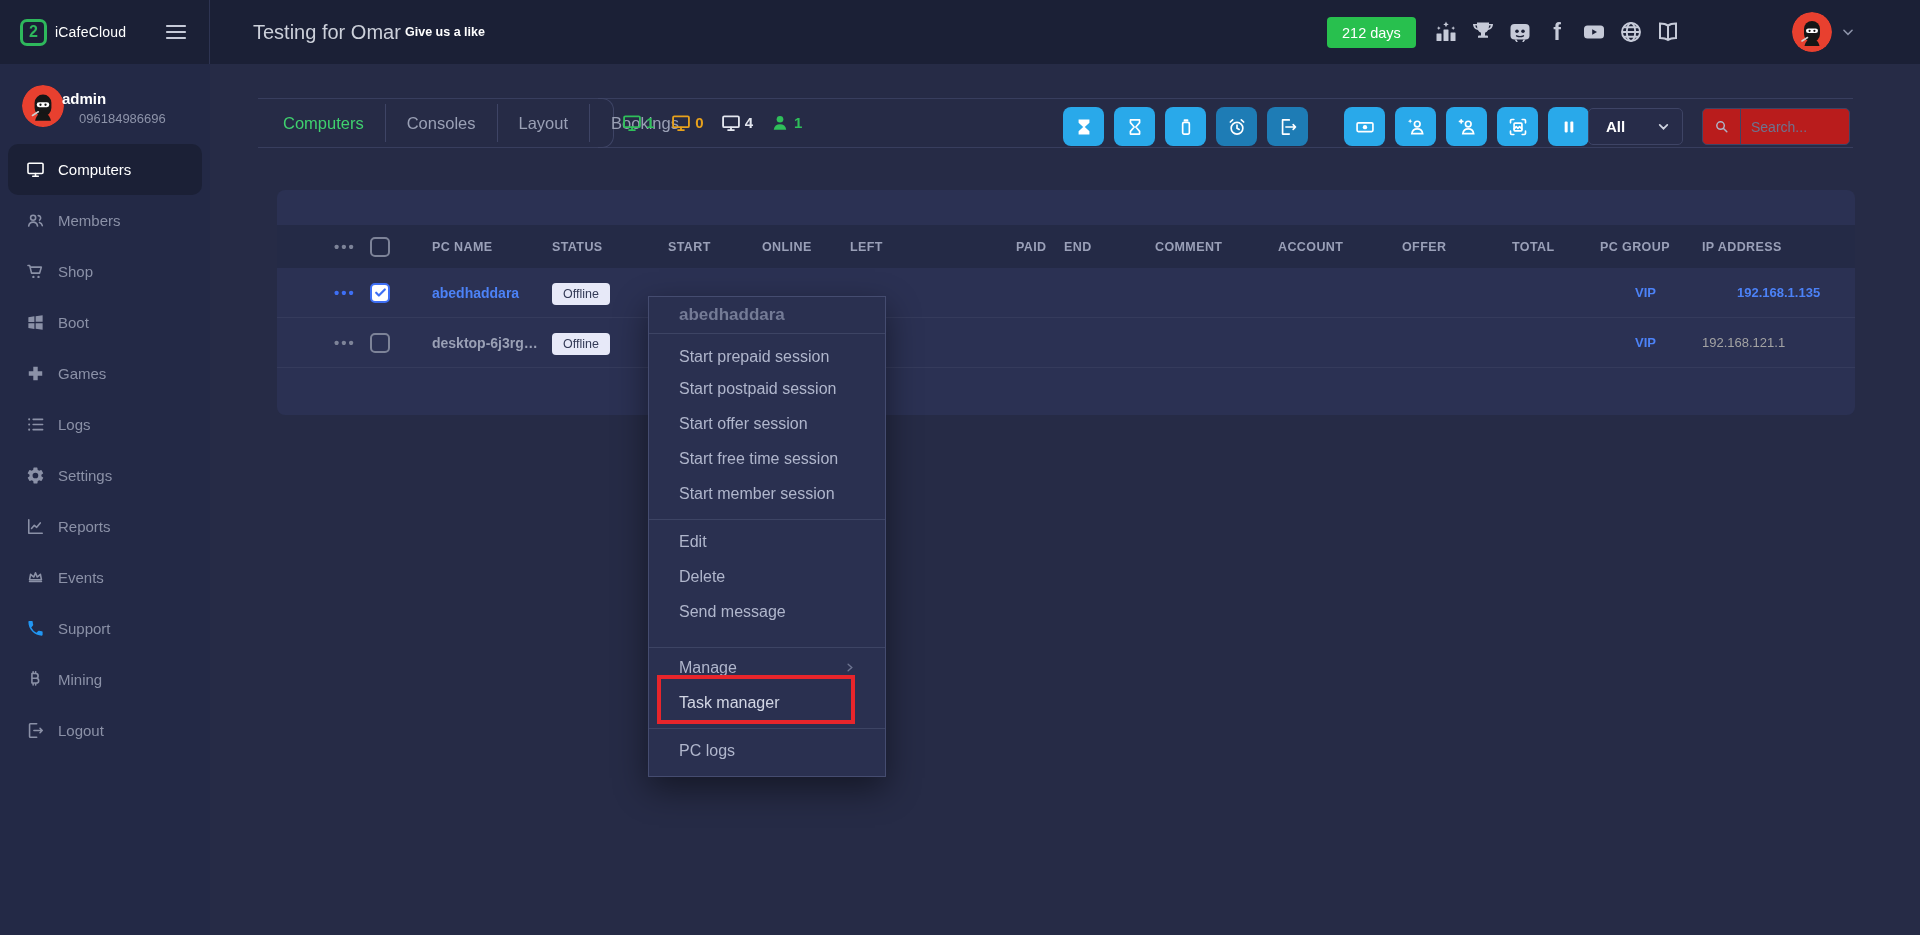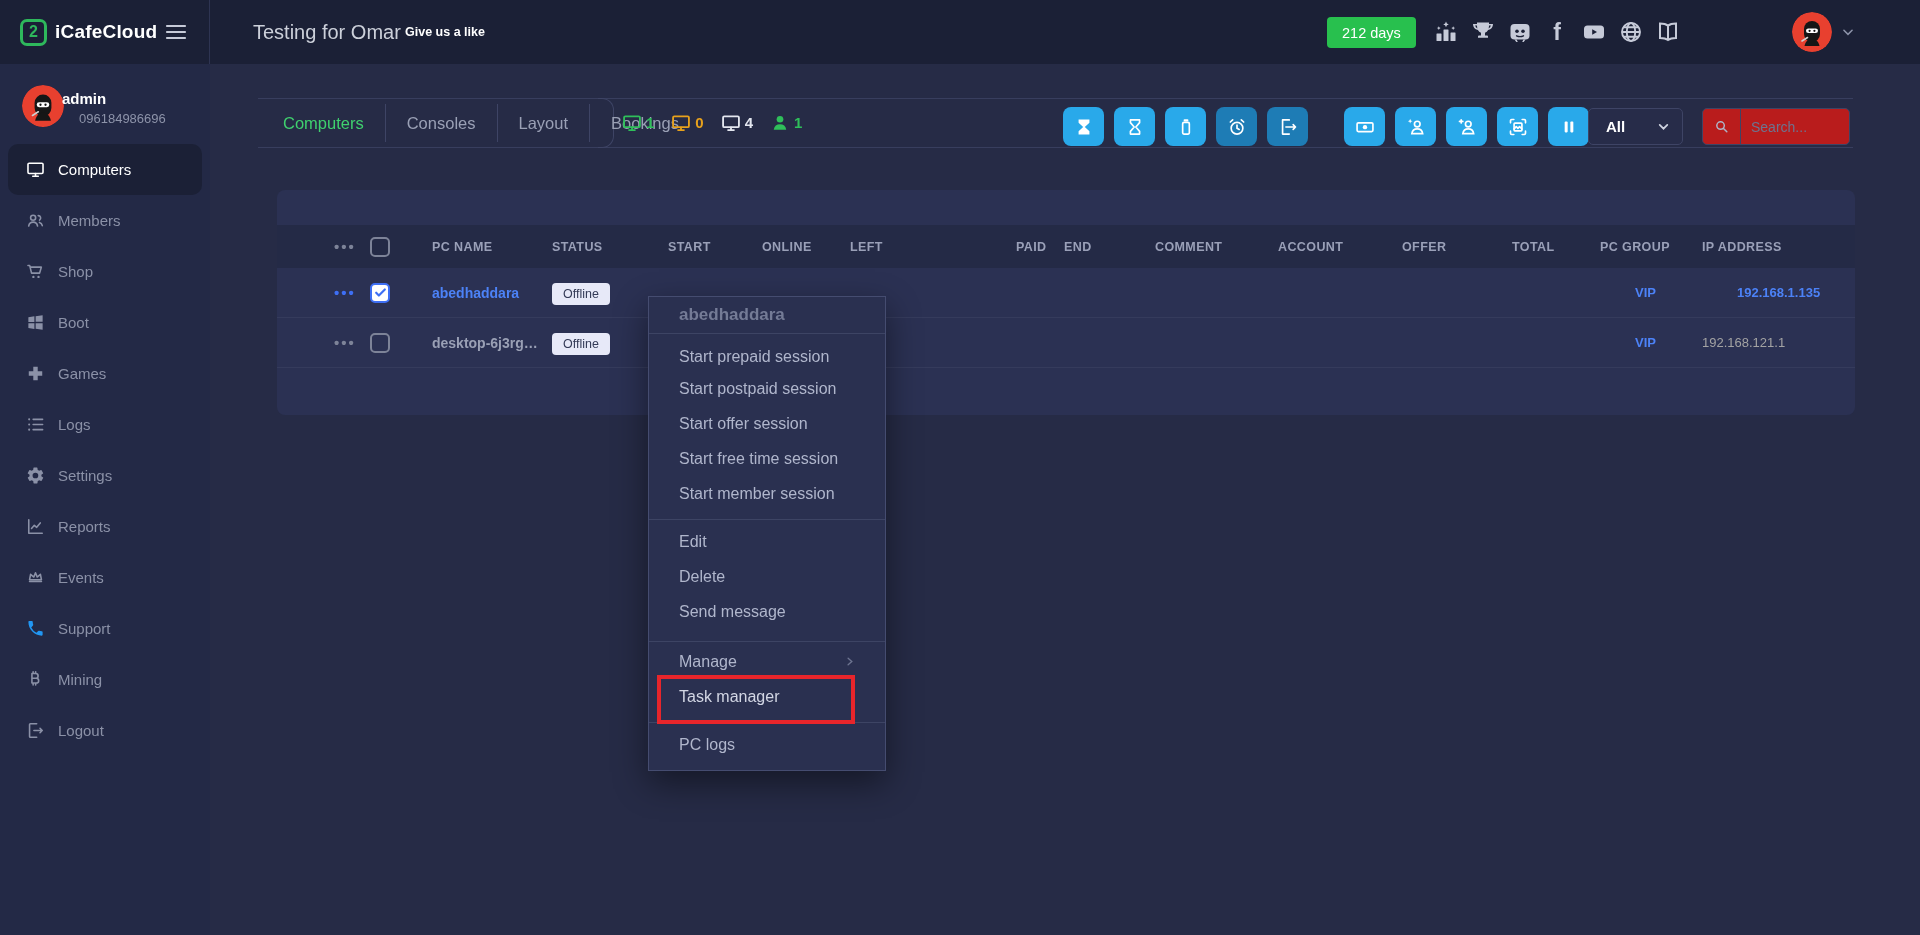--- a/index.html
+++ b/index.html
@@ -8,21 +8,21 @@
     position:relative; overflow:hidden;
     background:#262b46; color:#e7e9f2;
     font-family:"Liberation Sans", sans-serif;
   }
   svg { display:block; }
 
   
   .topbar { position:absolute; left:0; top:0; width:1920px; height:64px; background:#1b2036; z-index:5; }
   .logo-area { position:absolute; left:0; top:0; width:210px; height:64px; border-right:1px solid #2e3452; display:flex; align-items:center; padding-left:20px; }
   .logo-mark { width:27px; height:27px; border:3px solid #2eb85c; border-radius:7px; display:flex; align-items:center; justify-content:center; color:#2eb85c; font-weight:bold; font-size:16px; }
-  .logo-text { margin-left:8px; font-size:19px; font-weight:bold; color:#fff; letter-spacing:.2px; }
+  .logo-text { margin-left:8px; font-size:14px; font-weight:normal; color:#fff; letter-spacing:.2px; }
   .hamburger { position:absolute; left:164px; top:20px; width:24px; height:24px; color:#c6cad8; cursor:pointer; }
   .topbar-title { position:absolute; left:253px; top:0; height:64px; display:flex; align-items:center; font-size:20px; color:#ccd0da; }
   .like-btn { position:absolute; left:405px; top:0; height:64px; display:flex; align-items:center; font-size:12.5px; font-weight:bold; color:#fff; cursor:pointer; }
   .days-badge { position:absolute; left:1327px; top:17px; height:31px; padding:0 15px; background:#28c04e; border-radius:4px; display:flex; align-items:center; font-size:14.5px; color:#fff; cursor:pointer; }
   .topbar-icons { position:absolute; left:1434px; top:20px; display:flex; gap:13px; align-items:center; color:#c6cad8; }
   .tb-icon { width:24px; height:24px; cursor:pointer; display:flex; align-items:center; justify-content:center; }
   .fb-letter { font-size:23px; font-weight:bold; color:#c6cad8; line-height:24px; }
   .avatar-btn { position:absolute; left:1792px; top:12px; display:flex; align-items:center; cursor:pointer; }
   .avatar { width:40px; height:40px; border-radius:50%; overflow:hidden; }
   .avatar-chevron { margin-left:9px; width:14px; height:14px; color:#8d93a9; }
@@ -81,21 +81,21 @@
   .link { color:#4c82f7; font-weight:bold; cursor:pointer; }
   .pc-muted { color:#9aa0b5; font-weight:bold; }
   .sm { font-size:13px;margin-left:35px; }
   .ip-muted { color:#a3a3a3; font-size:13px; }
 
   
   .context-menu { position:absolute; left:648px; top:296px; width:238px; background:#2a3050; border:1px solid #454c70; box-shadow:0 12px 32px rgba(0,0,0,.45); z-index:20; }
   .cm-header { height:37px; display:flex; align-items:center; padding:0 30px; font-size:17px; font-weight:bold; color:#747b96; border-bottom:1px solid #3d4464; }
   .cm-sec { border-bottom:1px solid #3d4464; }
   .cm-sec.s2 { padding:2px 0 8px;text-align:center; }
-  .cm-sec.s3 { padding:4px 0 12px;text-align:right; }
+  .cm-sec.s3 { padding:4px 0 18px;text-align:right; }
   .cm-sec.s4 { padding:2px 0 8px; }
   .cm-sec.foot { padding:4px 0 8px; border-bottom:none; }
   .cm-item { height:35px; display:flex; align-items:center; padding:0 30px; font-size:16px; color:#b0b6cc; cursor:pointer; }
   .cm-item.bright { color:#d2d6e4; }
   .cm-item .sub-arrow { margin-left:auto; width:11px; height:11px; color:#6d7490; }
   .sess { padding-top:6px; }
   .red-box { position:absolute; left:8px; top:378px; width:198px; height:49px; border:4px solid #e8252b; pointer-events:none; z-index:2; }
 </style>
 </head>
 <body>

